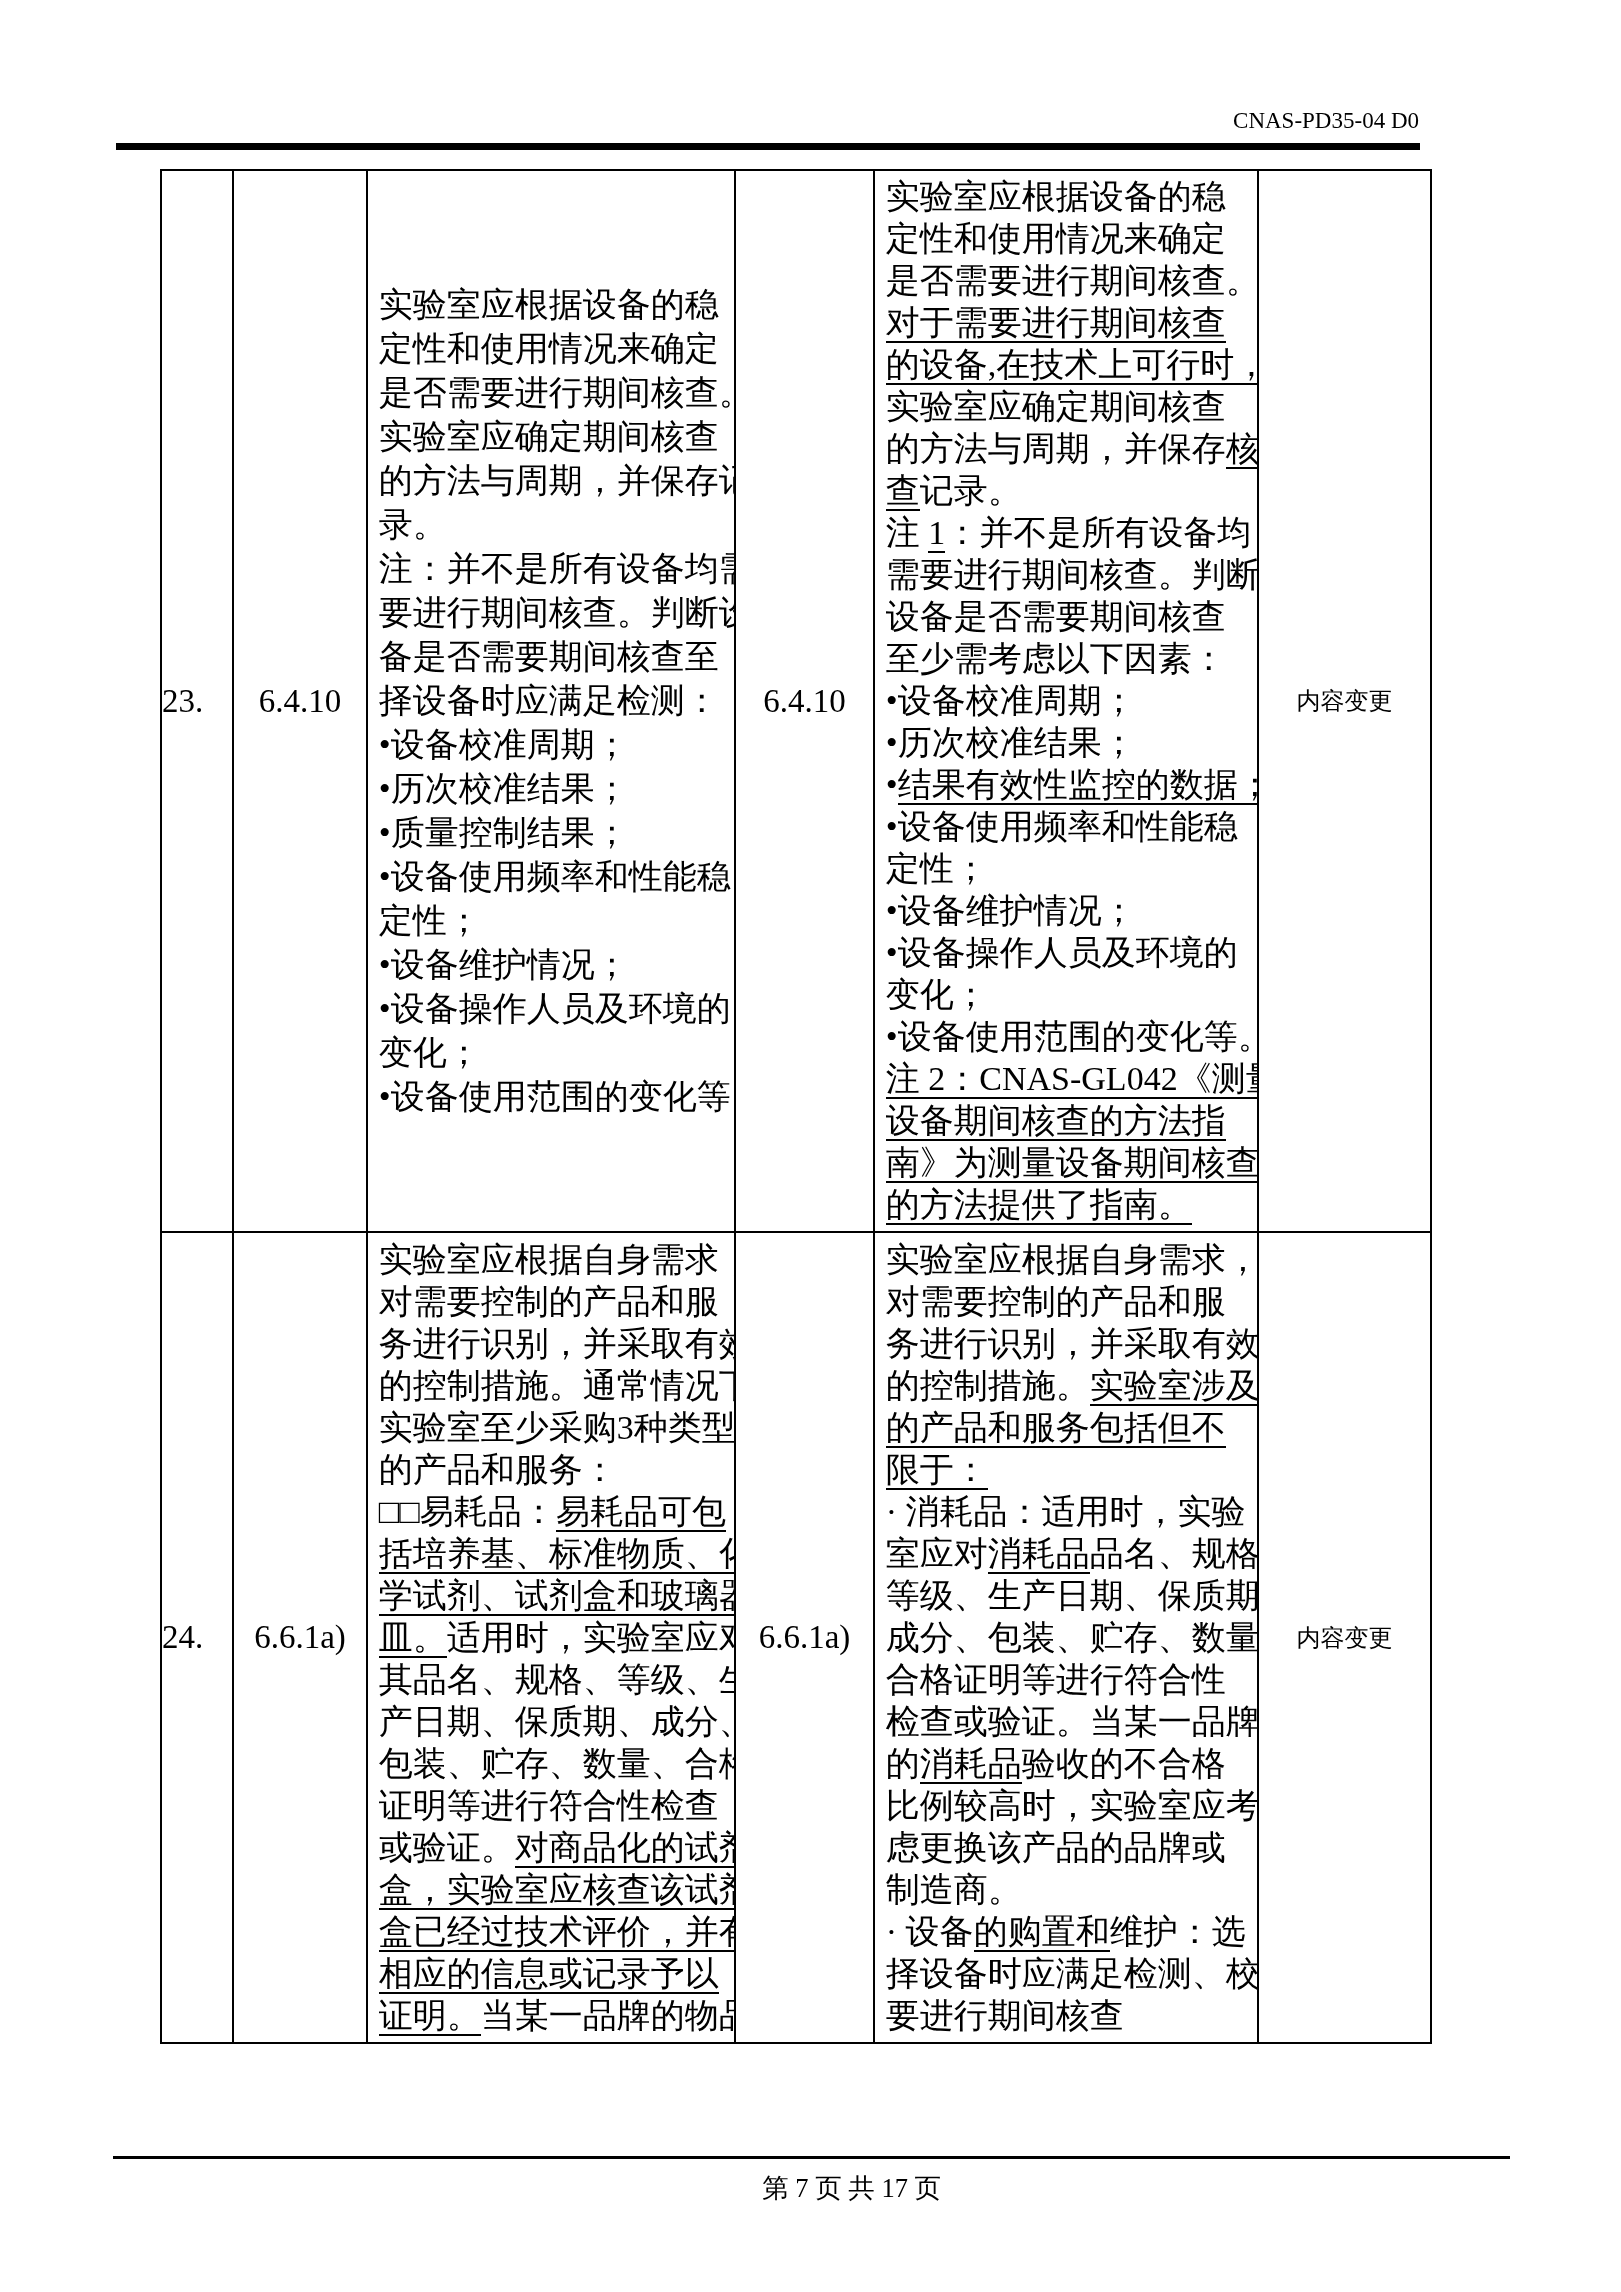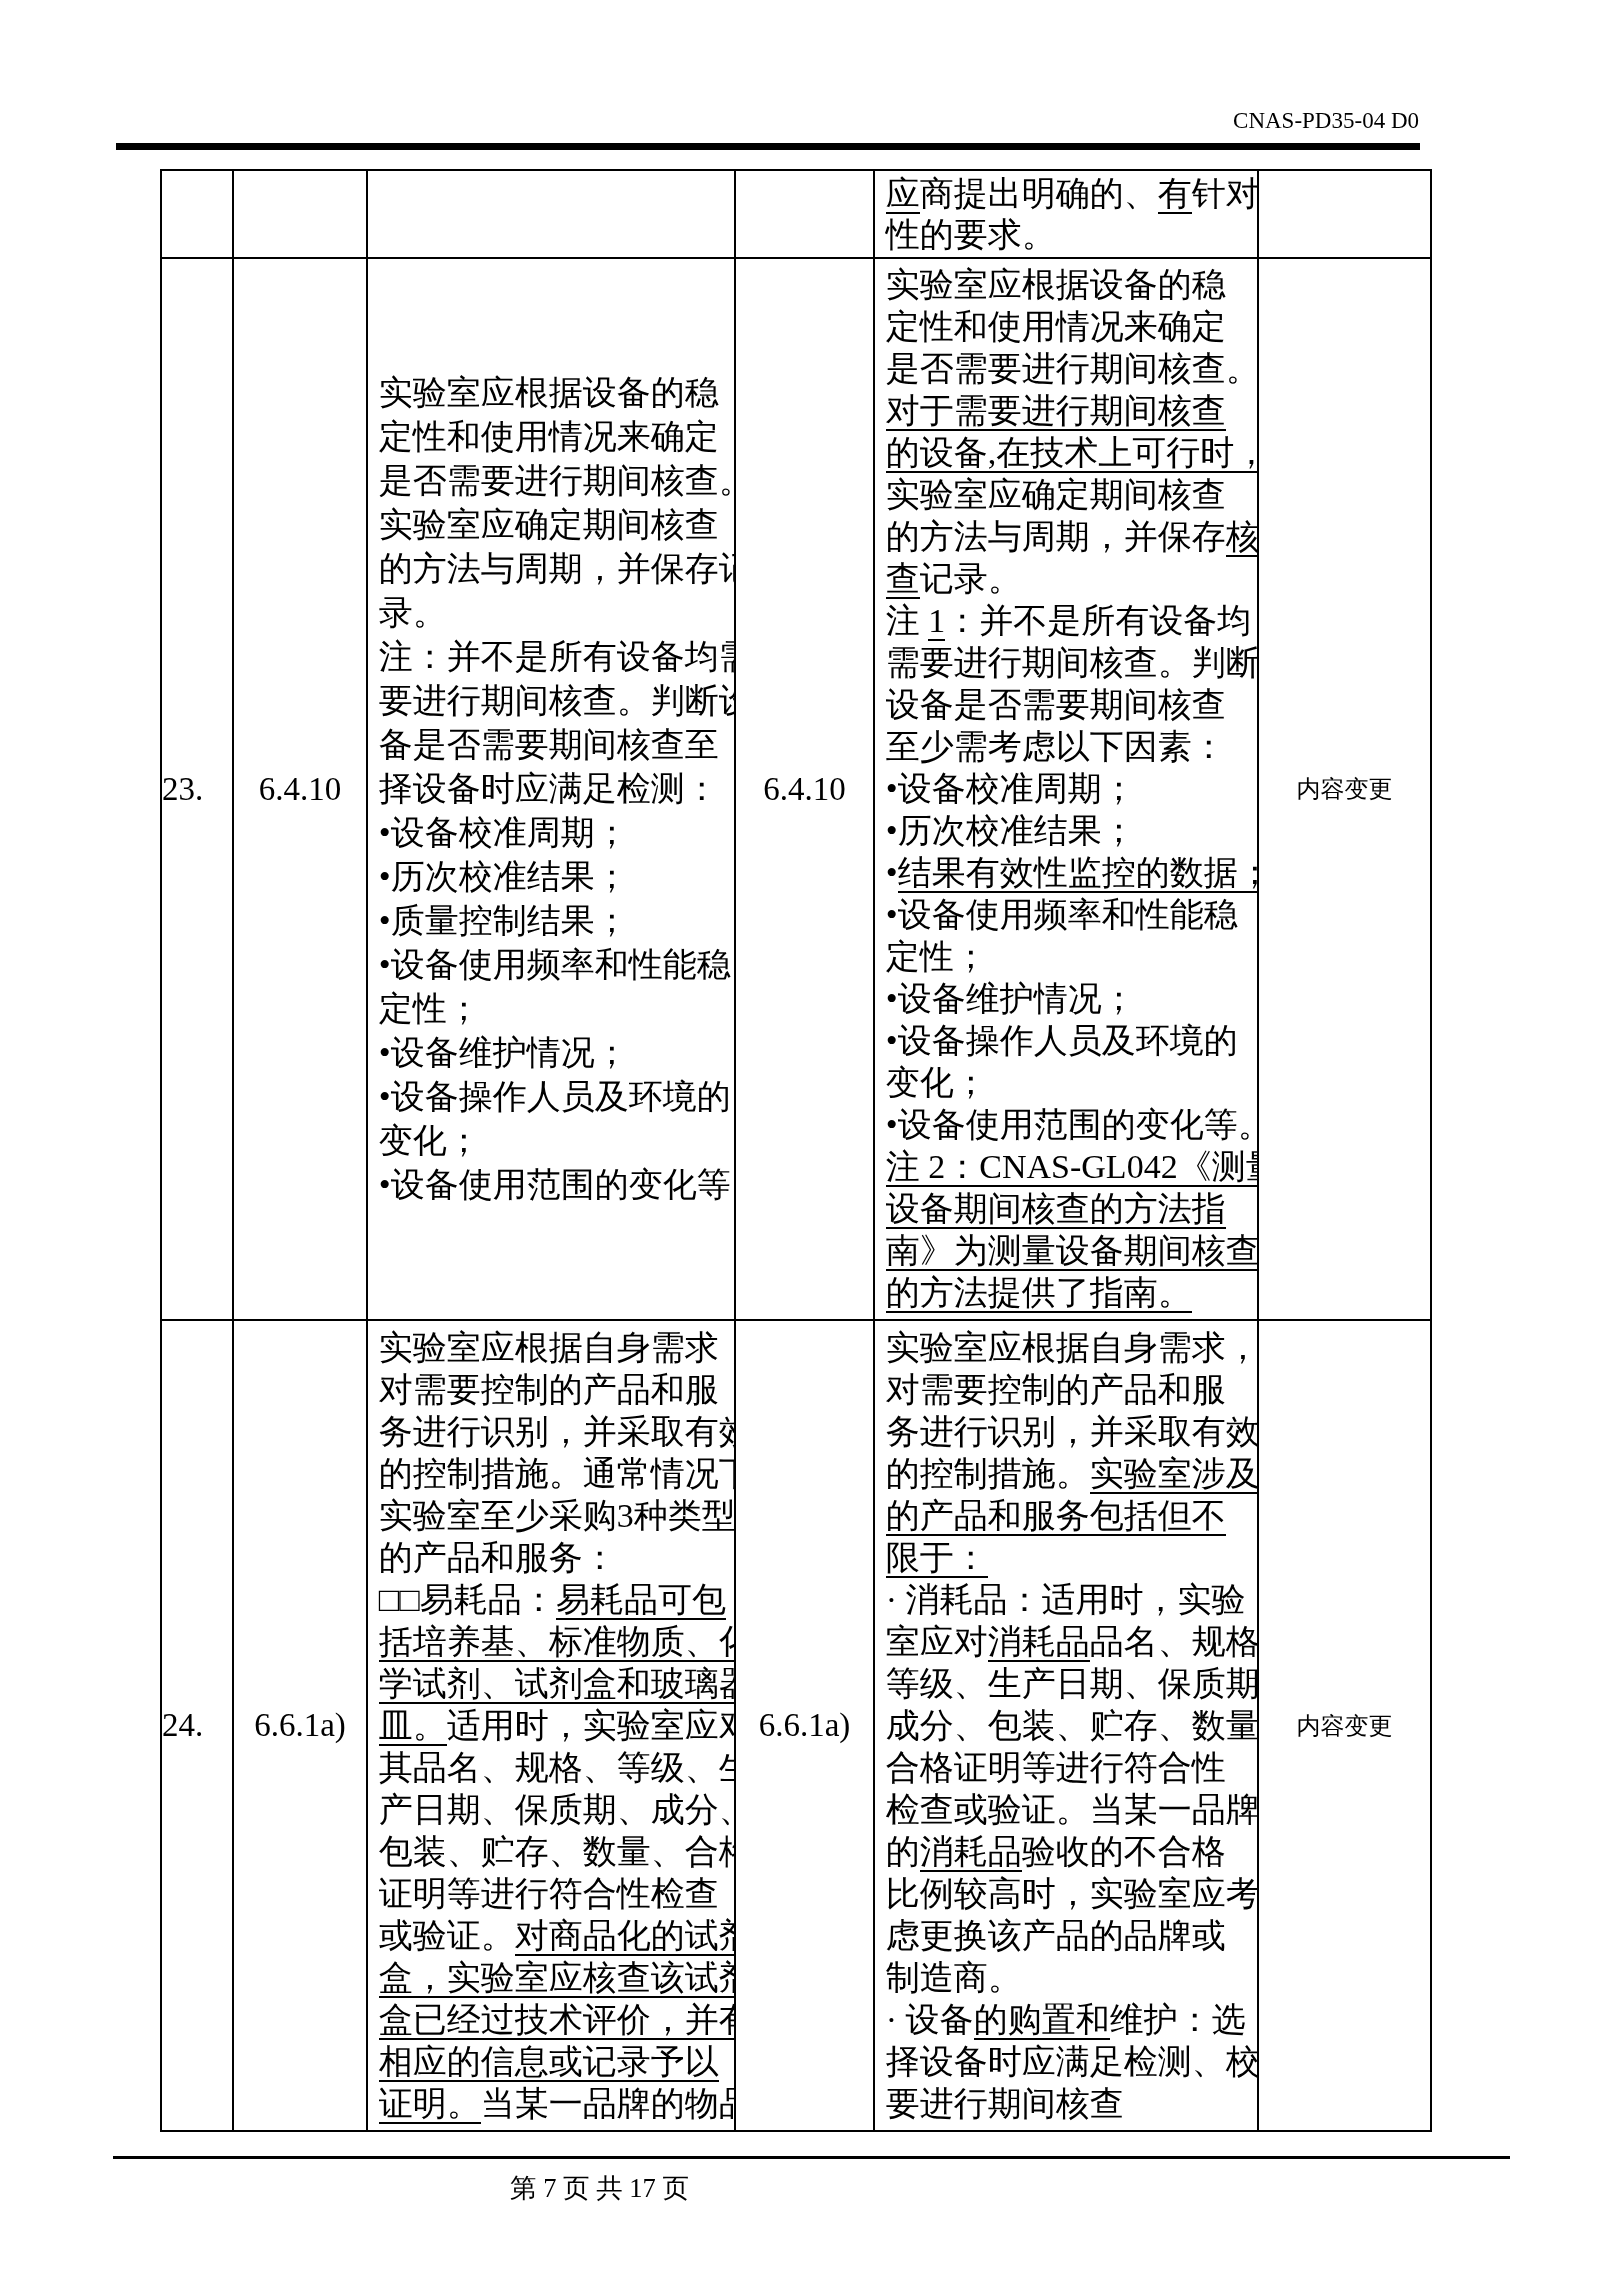--- a/index.html
+++ b/index.html
@@ -79,56 +79,41 @@
     top: 2156px;
     width: 1397px;
     height: 2.9px;
     background: #000;
   }
   .footer-text {
     position: absolute;
     top: 2170px;
     left: 510px;
     width: 431px;
-    text-align: left;
+    text-align: right;
     font-size: 26.5px;
     white-space: nowrap;
   }
 </style>
 </head>
 <body>
 
 <div class="doc-code">CNAS-PD35-04 D0</div>
 <div class="header-rule"></div>
 
 <table class="rev-table">
   <colgroup>
     <col style="width:72px">
     <col style="width:134px">
     <col style="width:368px">
     <col style="width:139px">
     <col style="width:384px">
     <col style="width:173px">
   </colgroup>
   <tbody>
-    <tr style="height:84px">
-      <td class="c-no"></td>
-      <td class="c-clause"></td>
-      <td>
-          <div class="cell-lines"></div>
-        </td>
-      <td class="c-clause"></td>
-      <td class="v-new1">
-          <div class="cell-lines">
-            <div class="tline"><span class="u">应</span><span>商提出明确的、</span><span class="u">有</span><span>针对</span></div>
-            <div class="tline"><span>性的要求。</span></div>
-          </div>
-        </td>
-      <td class="c-change"></td>
-    </tr>
     <tr style="height:1062px">
       <td class="c-no">23.</td>
       <td class="c-clause">6.4.10</td>
       <td class="v-old23">
           <div class="cell-lines">
             <div class="tline"><span>实验室应根据设备的稳</span></div>
             <div class="tline"><span>定性和使用情况来确定</span></div>
             <div class="tline"><span>是否需要进行期间核查。</span></div>
             <div class="tline"><span>实验室应确定期间核查</span></div>
             <div class="tline"><span>的方法与周期，并保存记</span></div>

